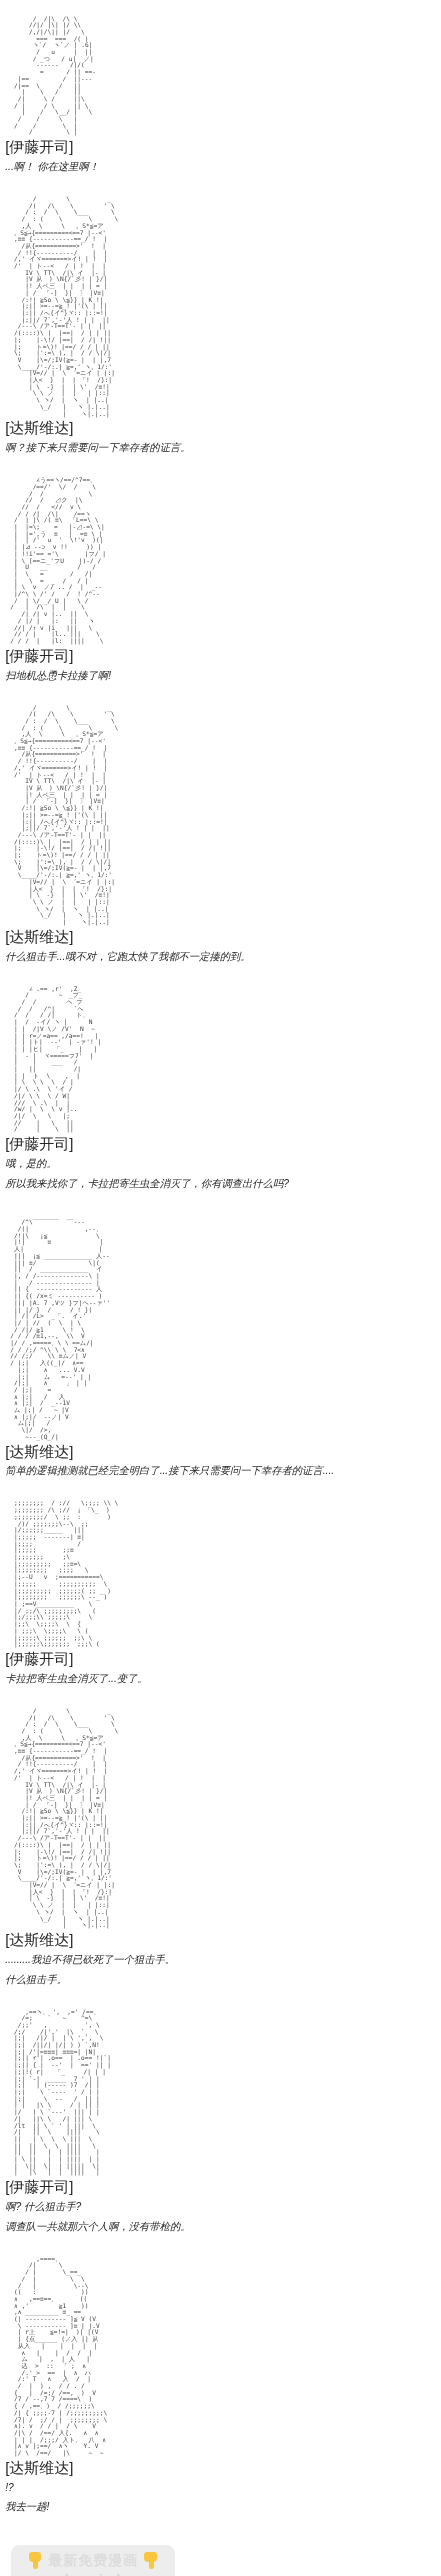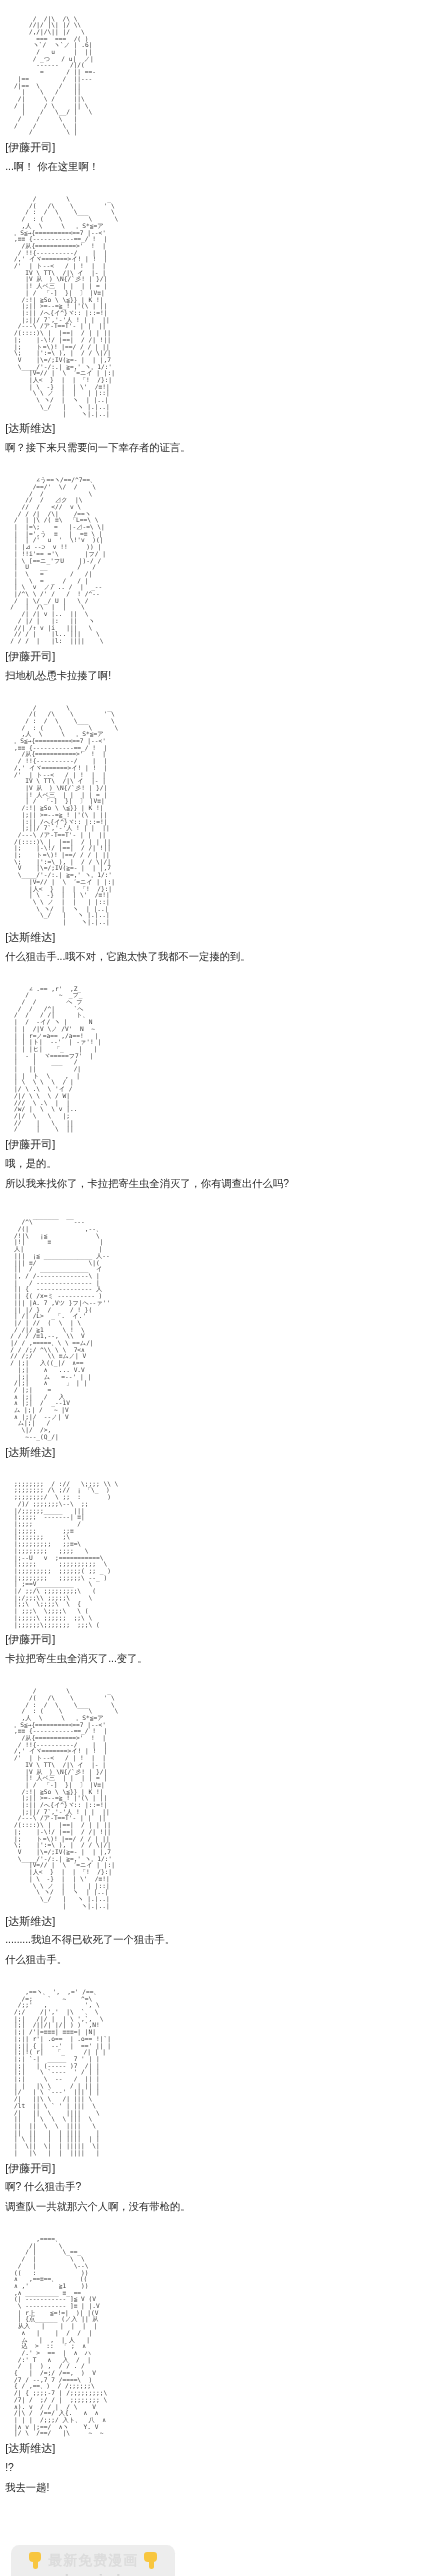--- a/index.html
+++ b/index.html
@@ -15,29 +15,30 @@
     margin:23px 0 5.2px 10.3px;
     font-family:"DejaVu Sans Mono",monospace;
     font-size:6.2px;
     line-height:6.7px;
     color:#3f3f3f;
     white-space:pre;
   }
   #content > .art:first-child{margin-top:15.5px;}
   .speaker{
     margin:4.1px 0 0 5.2px;
-    font-size:11px;
+    font-size:15px;
     line-height:12px;
     color:#262626;
   }
   .line{
     margin:7.7px 0 0 5.2px;
     font-size:10.3px;
     line-height:12px;
     color:#262626;
+    font-style:italic;
   }
   .watermark{
     position:absolute;
     left:11.3px;
     top:2545px;
     width:164px;
     height:49px;
     background:rgba(236,236,236,0.93);
     border-radius:8.2px;
     display:flex;
@@ -244,20 +245,21 @@
  /|;|    ∧     」 | |
  / |;|    =
  ∧ |;|   /   入
  ∧ |;|  /  _--1V
  ム |;| /   ~ |V
  ∧ |;|/  --ノ| V
   ム|;|   /
    \|/  /&gt;,
     ~--_(Q_/|ゝ</pre>
       <div class="speaker">[达斯维达]</div>
+      <div class="line">简单的逻辑推测就已经完全明白了...接下来只需要问一下幸存者的证言....</div>
       <pre class="art"> ;;;;;;;;  / ://   \;;;; \\ \
  ;;;;;;;; /\ ;//  ¡ 「\_  )
  ;;;;;;;;/  \ ;;  :       )
   /)/ ;;;;;;;\--\  ;;
  |/;;;;;;_____   |||
  |;;;;;  -------| ≡|
  |;;;;            /
  |;;;;;       ;;≡
  |;;;;;;;     ;\
  |;;;;;;;;;   ;;≡=\

